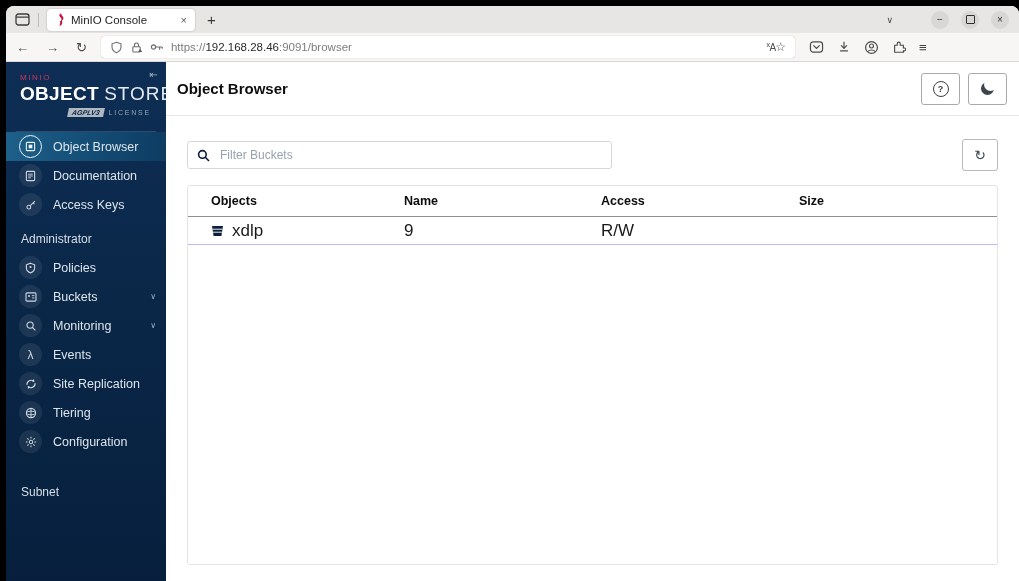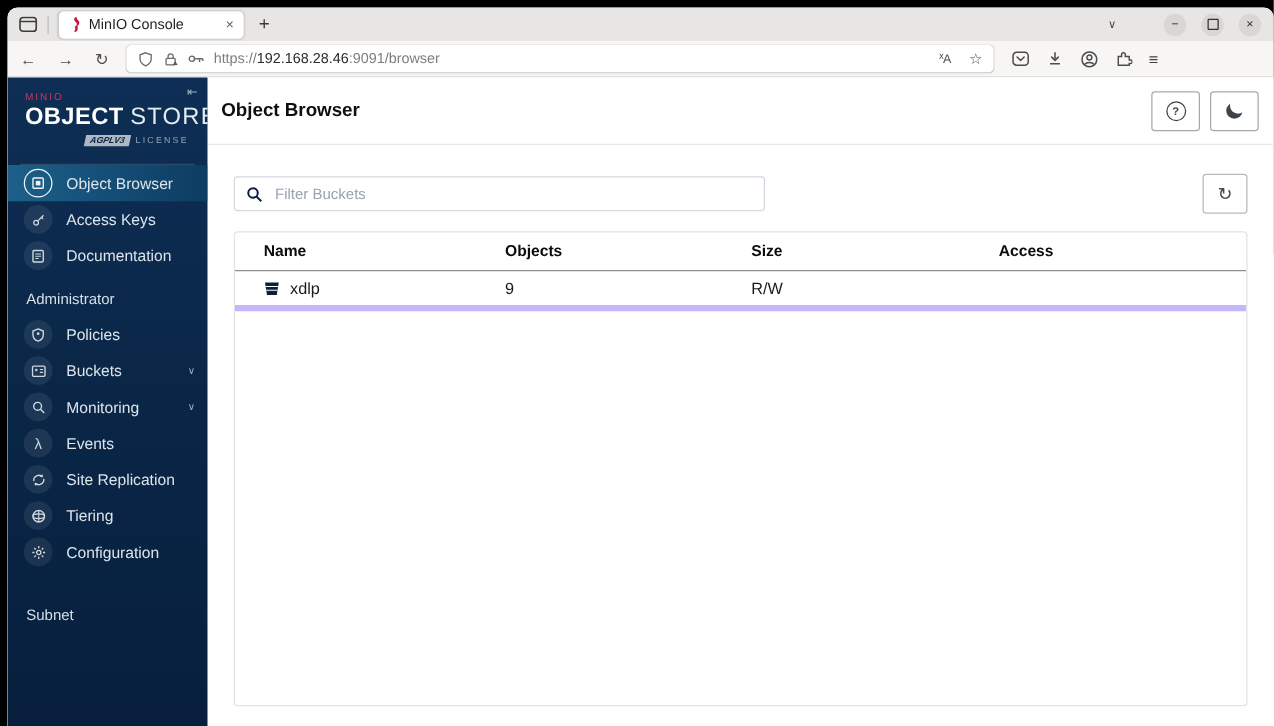--- a/index.html
+++ b/index.html
@@ -19,21 +19,21 @@
   .winbtn{width:18px;height:18px;border-radius:50%;background:#d8d7d6;display:flex;align-items:center;justify-content:center;font-size:10px;color:#303030;line-height:1}
   .restore-box{width:7px;height:7px;border:1.2px solid #303030;border-radius:1px}
 
   .toolbar{flex:0 0 28px;height:28px;background:#f7f6f5;border-bottom:1px solid #d8d7d6;display:flex;align-items:center;padding:0 10px}
   .navgroup{display:flex;align-items:center;gap:17px;margin-right:14px}
   .navglyph{font-size:13px;color:#4c4c4c;line-height:1}
   .urlbar{flex:1;max-width:676px;height:22px;background:#fff;border-radius:4px;box-shadow:0 0 1px rgba(0,0,0,.35);display:flex;align-items:center;padding:0 9px;gap:7px}
   .url{font-size:11.5px;white-space:nowrap;overflow:hidden}
   .url .dim{color:#7d7d7d}
   .url .host{color:#2b2b2b}
-  .urlbar-right{margin-left:auto;display:flex;align-items:center;gap:15px}
+  .urlbar-right{margin-left:auto;display:flex;align-items:center;gap:0}
   .translate{font-size:10px;color:#4c4c4c;letter-spacing:-1px}
   .star{font-size:12px;color:#4c4c4c}
   .toolbar-right{display:flex;align-items:center;gap:13px;margin-left:14px}
   .menu-glyph{font-size:13px;color:#3e3e3e}
   .ico{display:block}
 
   
   .app{flex:1;display:flex;min-height:0;background:#fff}
 
   
@@ -68,21 +68,21 @@
   .moon::after{content:"";position:absolute;left:3px;top:-4px;width:13px;height:13px;border-radius:50%;background:#fff}
   .content{flex:1;min-height:0;padding:23px 21px 16px;display:flex;flex-direction:column}
   .filter-row{display:flex;justify-content:space-between;align-items:center;margin-bottom:14px}
   .filter{width:405px;height:26px;border:1px solid #d3d8df;border-radius:3px;background:#fff;display:flex;align-items:center;padding:0 9px;gap:8px}
   .filter input{border:none;outline:none;flex:1;font-size:12px;color:#333;font-family:inherit;background:transparent}
   .filter input::placeholder{color:#9aa2ad}
   .refresh{width:34px;height:30px;border:1px solid #b9b9b9;border-radius:3px;background:#fff;display:flex;align-items:center;justify-content:center;font-size:14px;color:#3f4852;cursor:pointer}
   .card{border:1px solid #e4e4e4;border-radius:3px;background:#fff;height:385px;overflow:hidden}
   .trow{display:grid;grid-template-columns:193px 197px 198px 1fr;align-items:center;padding-left:23px;padding-right:12px}
   .thead{height:30px;font-weight:700;font-size:12.5px;color:#0c0c0c;border-bottom:1px solid #8f8f8f}
-  .tdata{height:27px;font-size:13px;color:#1a1a1a;border-bottom:5px solid #c4b5fd;cursor:pointer}
+  .tdata{height:27px;font-size:17px;color:#1a1a1a;border-bottom:1px solid #c4b5fd;cursor:pointer}
   .name-cell{display:flex;align-items:center;gap:8px}
 </style>
 </head>
 <body>
 
 <div class="window">
 
   <div class="tabstrip">
     <span class="fxview">
       <svg class="ico" width="15" height="13" viewBox="0 0 15 13">
@@ -177,38 +177,38 @@
         <span class="icircle">
           <svg width="11" height="11" viewBox="0 0 12 12">
               <rect x="1.5" y="1.5" width="9" height="9" rx="1" fill="none" stroke="#eef3f7" stroke-width="1.2"></rect>
               <rect x="4" y="4" width="4" height="4" fill="#eef3f7"></rect>
             </svg>
         </span>
         <span>Object Browser</span>
       </div>
       <div class="item">
         <span class="icircle">
-          <svg width="12" height="12" viewBox="0 0 14 14">
-              <circle cx="4.5" cy="9.5" r="2.2" fill="none" stroke="#cfd8e0" stroke-width="1.2"></circle>
-              <line x1="6.2" y1="7.8" x2="11.5" y2="2.5" stroke="#cfd8e0" stroke-width="1.2"></line>
-              <line x1="9.5" y1="4.5" x2="11" y2="6" stroke="#cfd8e0" stroke-width="1.2"></line>
-            </svg>
-        </span>
-        <span>Access Keys</span>
-      </div>
-      <div class="item">
-        <span class="icircle">
           <svg width="11" height="12" viewBox="0 0 12 13">
               <rect x="1.5" y="1.5" width="9" height="10" rx="1" fill="none" stroke="#cfd8e0" stroke-width="1.2"></rect>
               <line x1="3.5" y1="4.5" x2="8.5" y2="4.5" stroke="#cfd8e0" stroke-width="1"></line>
               <line x1="3.5" y1="6.5" x2="8.5" y2="6.5" stroke="#cfd8e0" stroke-width="1"></line>
               <line x1="3.5" y1="8.5" x2="6.5" y2="8.5" stroke="#cfd8e0" stroke-width="1"></line>
             </svg>
         </span>
         <span>Documentation</span>
+      </div>
+      <div class="item">
+        <span class="icircle">
+          <svg width="12" height="12" viewBox="0 0 14 14">
+              <circle cx="4.5" cy="9.5" r="2.2" fill="none" stroke="#cfd8e0" stroke-width="1.2"></circle>
+              <line x1="6.2" y1="7.8" x2="11.5" y2="2.5" stroke="#cfd8e0" stroke-width="1.2"></line>
+              <line x1="9.5" y1="4.5" x2="11" y2="6" stroke="#cfd8e0" stroke-width="1.2"></line>
+            </svg>
+        </span>
+        <span>Access Keys</span>
       </div>
 
       <div class="sec-label">Administrator</div>
 
       <div class="item">
         <span class="icircle">
           <svg width="11" height="12" viewBox="0 0 12 13">
               <path d="M6 1.2 L10.5 3 v3.2 c0 2.8-2 4.8-4.5 5.6 C3.5 11 1.5 9 1.5 6.2 V3 Z" fill="none" stroke="#cfd8e0" stroke-width="1.2"></path>
               <circle cx="6" cy="5.4" r="1.2" fill="#cfd8e0"></circle>
             </svg>
@@ -308,24 +308,24 @@
               </svg>
             <input type="text" placeholder="Filter Buckets" style="">
           </div>
           <div class="refresh">
               <span>↻</span>
             </div>
         </div>
 
         <div class="card">
           <div class="trow thead">
+            <span>Objects</span>
             <span>Name</span>
-            <span>Objects</span>
+            <span>Access</span>
             <span>Size</span>
-            <span>Access</span>
           </div>
           <div class="trow tdata">
             <span class="name-cell">
               <svg class="ico" width="13" height="12" viewBox="0 0 13 12">
                   <path d="M1 1 h11 l-1.6 10 H2.6 Z" fill="#0b1f3a"></path>
                   <line x1="1.6" y1="4.2" x2="11.4" y2="4.2" stroke="#fff" stroke-width="0.9"></line>
                   <line x1="2" y1="7.2" x2="11" y2="7.2" stroke="#fff" stroke-width="0.9"></line>
                 </svg>
               <span>xdlp</span>
             </span>

